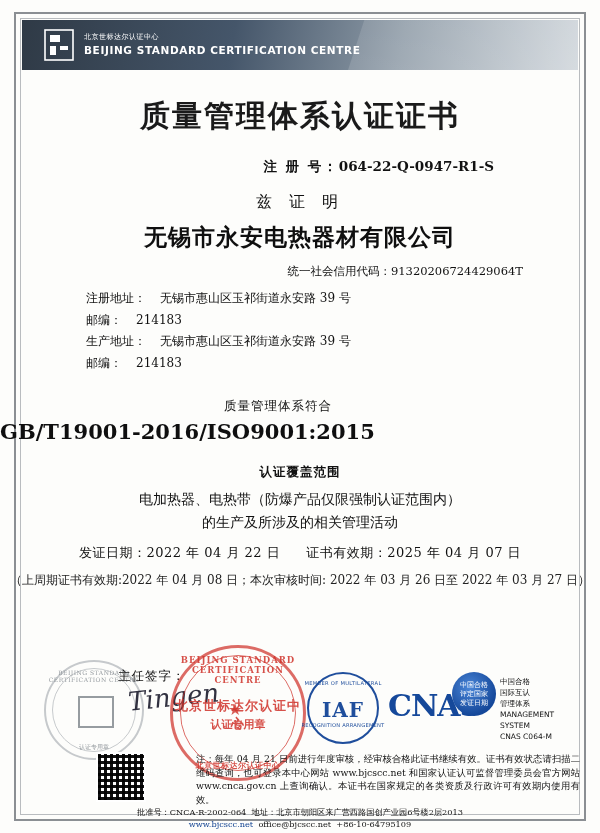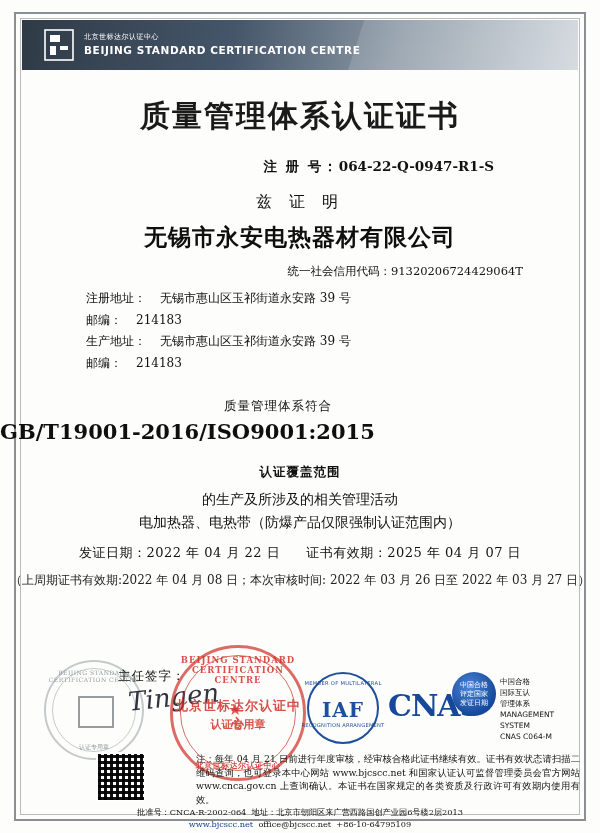--- a/index.html
+++ b/index.html
@@ -535,22 +535,22 @@
     <div class="addr-row">
       <span class="k">邮编：</span><span class="v">214183</span>
     </div>
   </div>
 
   <div class="conform">质量管理体系符合</div>
   <div class="standard">GB/T19001-2016/ISO9001:2015</div>
 
   <div class="scope-title">认证覆盖范围</div>
   <div class="scope-body">
+    <div>电加热器、电热带（防爆产品仅限强制认证范围内）</div>
     <div>的生产及所涉及的相关管理活动</div>
-    <div>电加热器、电热带（防爆产品仅限强制认证范围内）</div>
   </div>
 
   <div class="dates">
     <span>发证日期：</span><span>2022 年 04 月 22 日</span><span class="gap"></span><span>证书有效期：</span><span>2025 年 04 月 07 日</span>
   </div>
   <div class="dates-sub">（上周期证书有效期:2022 年 04 月 08 日；本次审核时间: 2022 年 03 月 26 日至 2022 年 03 月 27 日）</div>
 
   <div class="seal-gray"></div>
   <div class="seal-gray-inner">
     <div class="t">BEIJING STANDARD CERTIFICATION CENTRE</div>

